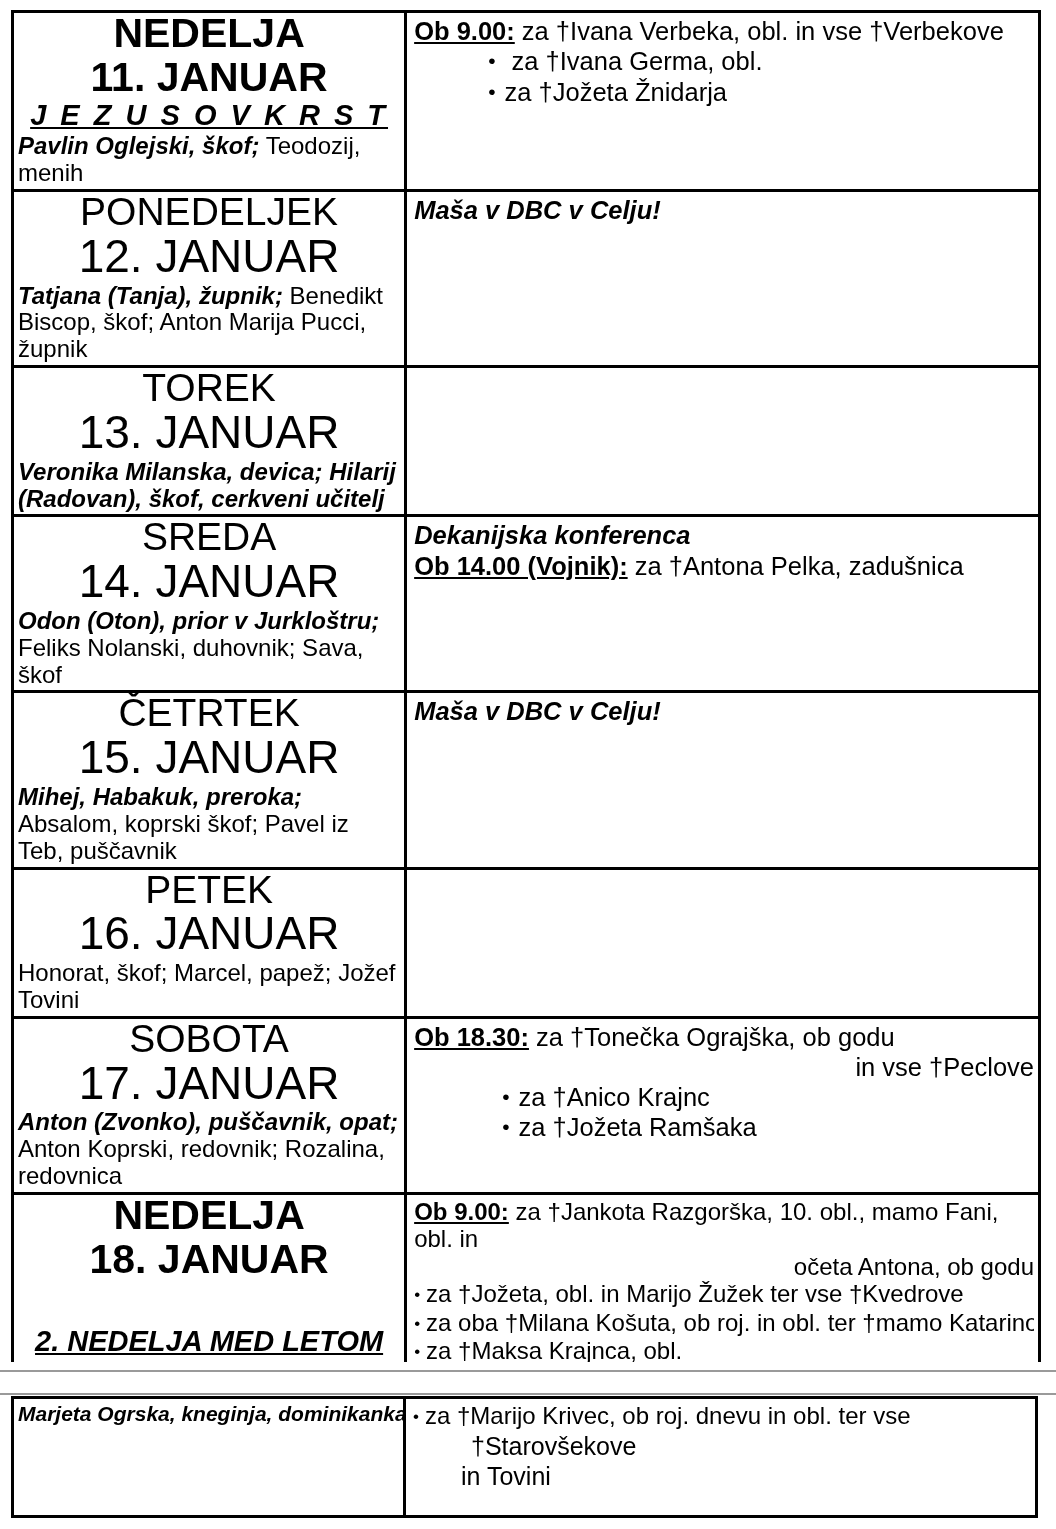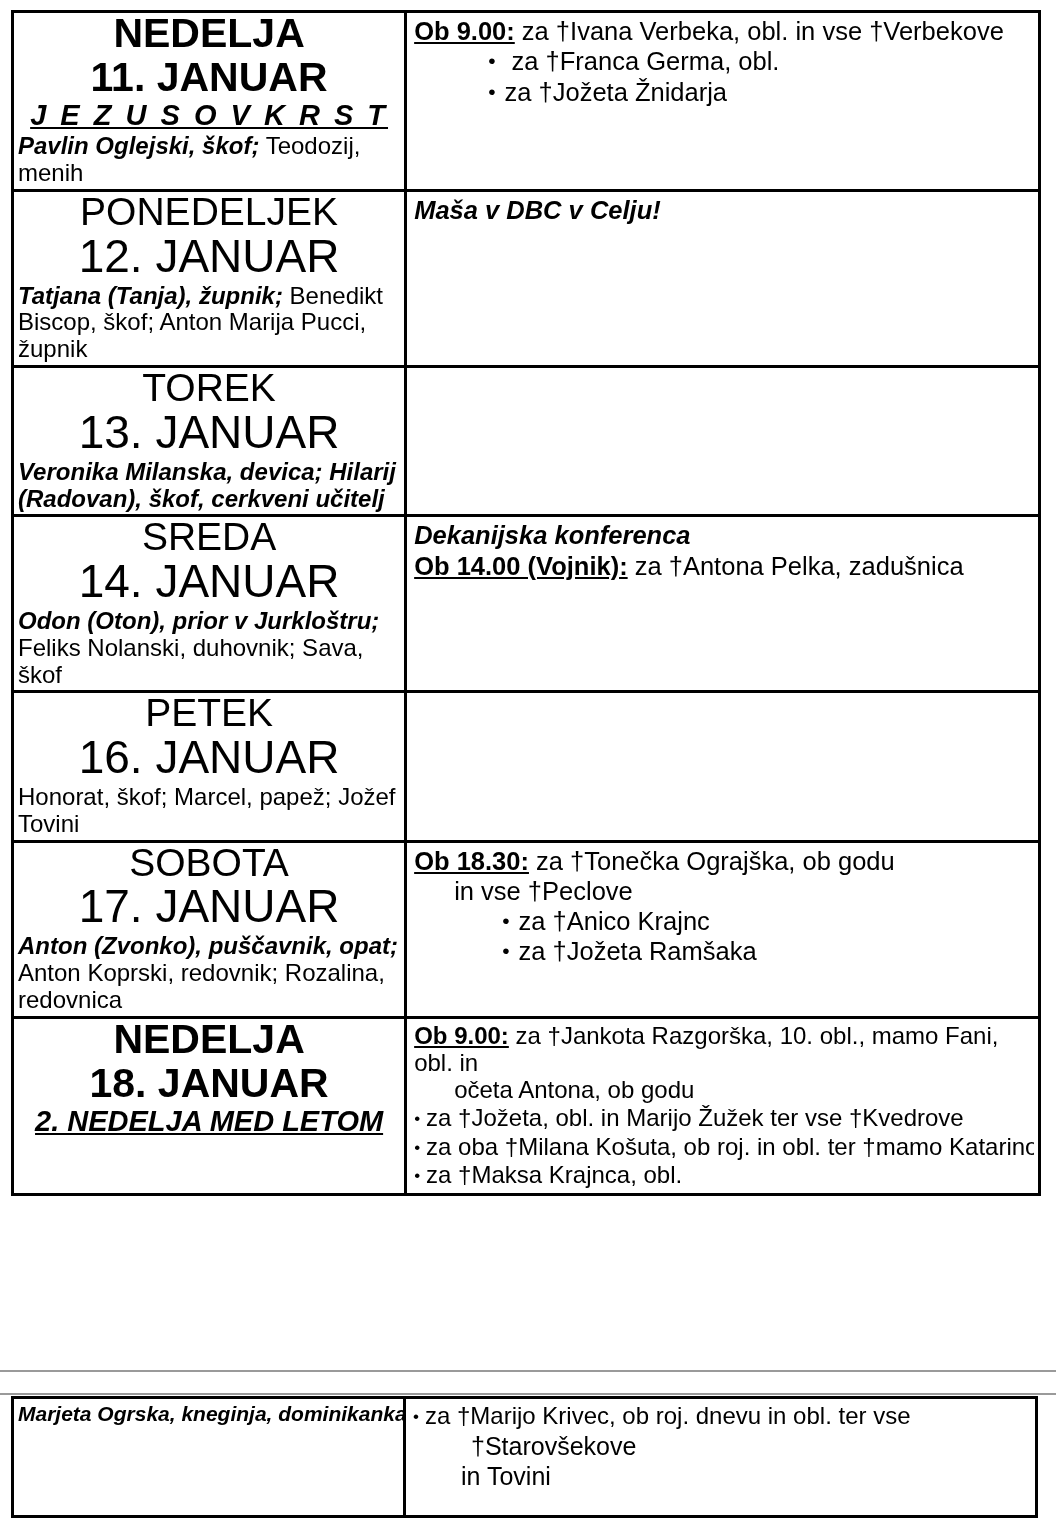--- a/index.html
+++ b/index.html
@@ -64,21 +64,21 @@
   }
   .feast {
     font-style: italic;
     font-weight: bold;
     font-size: 29px;
     text-decoration: underline;
     letter-spacing: 3px;
     line-height: 1.15;
     white-space: nowrap;
   }
-  .feast.tight { letter-spacing: 0px; }
+  .feast.tight { letter-spacing: 0px; margin-top: 44px; }
   .saints {
     font-size: 24px;
     line-height: 1.12;
     text-align: left;
     padding-top: 1px;
   }
   .saints .it {
     font-style: italic;
     font-weight: bold;
   }
@@ -94,21 +94,21 @@
     font-weight: bold;
     text-decoration: underline;
   }
   .int-cell .note-italic {
     font-style: italic;
     font-weight: bold;
     display: block;
   }
   .int-line { display: block; }
   .int-line.indent-center {
-    text-align: left;
+    text-align: right;
     padding-left: 40px;
   }
   .bul-list {
     margin: 0;
     padding: 0;
     list-style: none;
   }
   .bul-list li {
     display: block;
     padding-left: 96px;
@@ -209,21 +209,21 @@
             <div class="day-name bold">NEDELJA</div>
             <div class="day-date bold">11. JANUAR</div>
             <div class="feast">J E Z U S O V   K R S T</div>
             <div class="saints"><span class="it">Pavlin Oglejski, škof;</span><span> Teodozij, menih</span></div>
           </div>
         </td>
         <td>
           <div class="int-cell">
             <span class="int-line"><span class="time">Ob 9.00:</span><span> za †Ivana Verbeka, obl. in vse †Verbekove</span></span>
             <ul class="bul-list">
-              <li> za †Franca Germa, obl.</li>
+              <li> za †Ivana Germa, obl.</li>
               <li>za  †Jožeta Žnidarja</li>
             </ul>
           </div>
         </td>
       </tr>
 
       <tr>
         <td>
           <div class="day-cell">
             <div class="day-name">PONEDELJEK</div>
@@ -260,20 +260,34 @@
           </div>
         </td>
         <td>
           <div class="int-cell">
             <span class="note-italic">Dekanijska konferenca</span>
             <span class="int-line nowrap-clip"><span class="time">Ob 14.00 (Vojnik):</span><span> za †Antona Pelka, zadušnica</span></span>
           </div>
         </td>
       </tr>
 
+      <tr>
+        <td>
+          <div class="day-cell">
+            <div class="day-name">ČETRTEK</div>
+            <div class="day-date">15. JANUAR</div>
+            <div class="saints"><span class="it">Mihej, Habakuk, preroka;</span><span> Absalom, koprski škof; Pavel iz Teb, puščavnik</span></div>
+          </div>
+        </td>
+        <td>
+          <div class="int-cell">
+            <span class="note-italic">Maša v DBC v Celju!</span>
+          </div>
+        </td>
+      </tr>
 
       <tr>
         <td>
           <div class="day-cell">
             <div class="day-name">PETEK</div>
             <div class="day-date">16. JANUAR</div>
             <div class="saints"><span>Honorat, škof; Marcel, papež; Jožef Tovini</span></div>
           </div>
         </td>
         <td>

